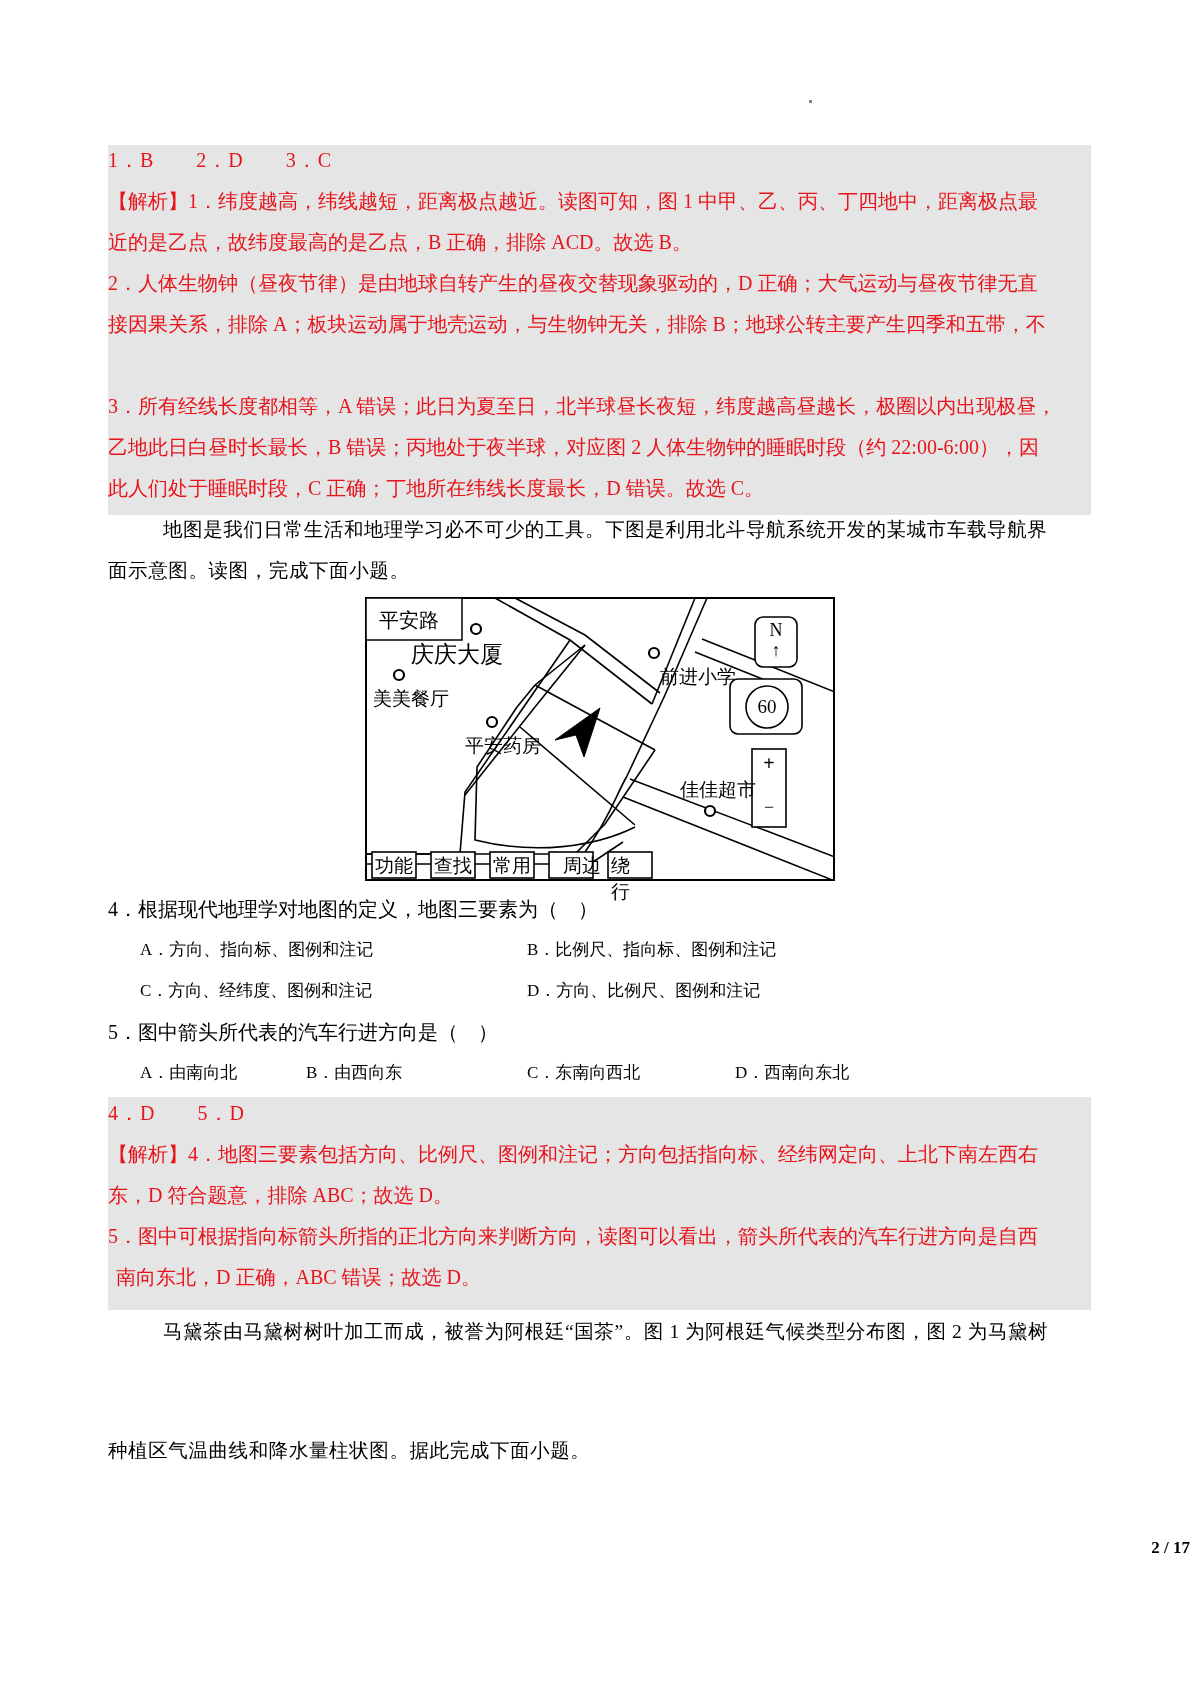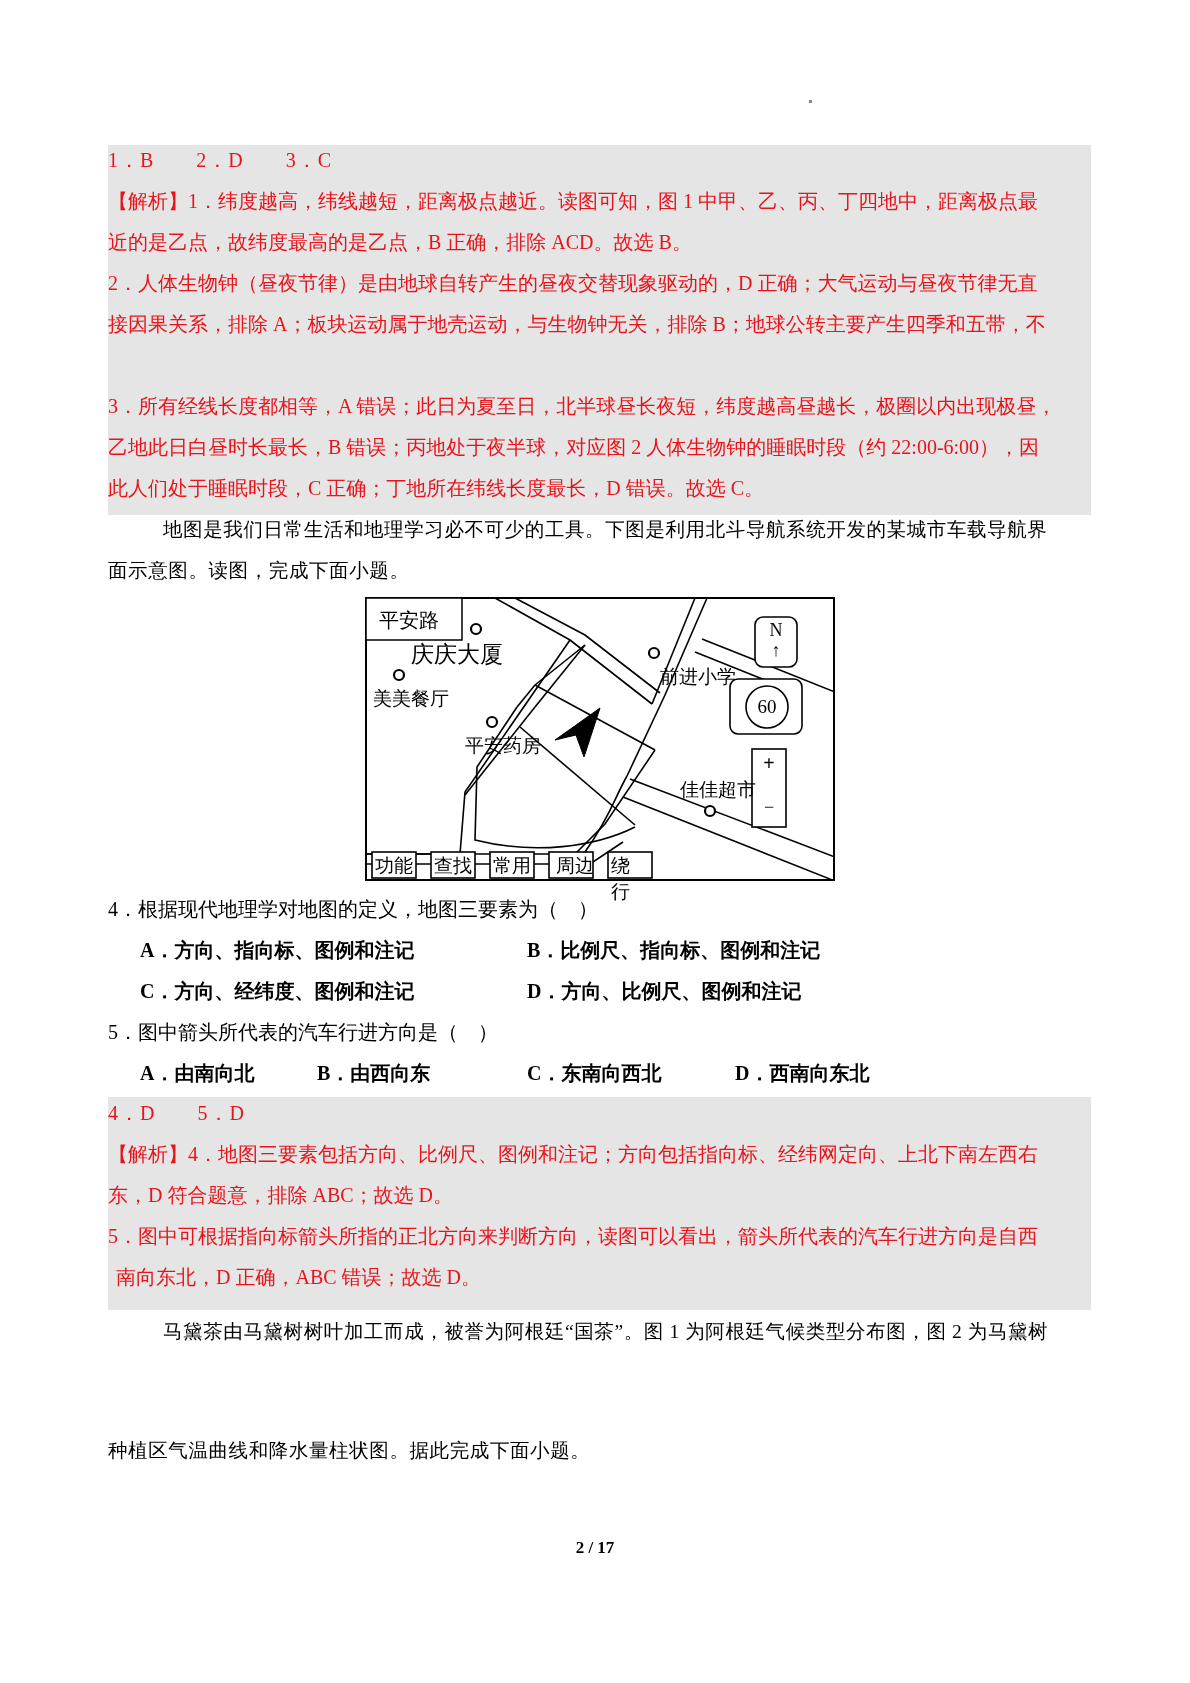--- a/index.html
+++ b/index.html
@@ -4,23 +4,23 @@
 <style>
   html, body { margin:0; padding:0; background:#ffffff; }
   body { width:1190px; height:1683px; position:relative; overflow:hidden;
          font-family:"Liberation Serif","DejaVu Serif",serif; color:#000; }
   .dot { position:absolute; left:809px; top:100px; width:3px; height:3px; background:#8a8a70; }
   .ansblock { position:absolute; left:108px; width:983px; background:#e5e5e5; }
   .line { position:absolute; left:0; white-space:nowrap; font-size:20px; line-height:24px; }
   .red { color:#e8141c; }
   .p-line { position:absolute; white-space:nowrap; font-size:19.5px; line-height:24px; letter-spacing:0.6px; }
   .q-line { position:absolute; white-space:nowrap; font-size:20px; line-height:24px; }
-  .opt { position:absolute; white-space:nowrap; font-size:20px; line-height:24px;font-weight:bold; }
+  .opt { position:absolute; white-space:nowrap; font-size:17px; line-height:24px; }
   #map { position:absolute; left:365px; top:597px; width:470px; height:284px; }
-  .pageno { position:absolute; left:0; width:1190px; top:1538px; text-align:center; font-weight:bold; font-size:17px; }
+  .pageno { position:absolute; left:0; width:1190px; top:1538px; text-align:right; font-weight:bold; font-size:17px; }
 </style>
 </head>
 <body>
 
 <div class="dot"></div>
 
 <div class="ansblock" style="top:145px;height:370px;">
   <div class="line red" style="top:3px;left:0;letter-spacing:1px;">1．B　　2．D　　3．C</div>
   <div class="line red" style="top:44px;">【解析】1．纬度越高，纬线越短，距离极点越近。读图可知，图 1 中甲、乙、丙、丁四地中，距离极点最</div>
   <div class="line red" style="top:85px;">近的是乙点，故纬度最高的是乙点，B 正确，排除 ACD。故选 B。</div>
@@ -110,33 +110,33 @@
     <div style="font-size:18px;line-height:20px;margin-top:3px;">N</div>
     <div style="font-size:18px;line-height:20px;font-weight:bold;">↑</div>
   </div>
   <div style="position:absolute;left:381px;top:98px;width:42px;text-align:center;font-size:19px;line-height:24px;">60</div>
   <div style="position:absolute;left:387px;top:155px;width:34px;text-align:center;font-size:20px;font-weight:bold;">+</div>
   <div style="position:absolute;left:387px;top:200px;width:34px;text-align:center;font-size:18px;">−</div>
 
   <div style="position:absolute;left:7px;top:256px;width:44px;text-align:center;font-size:19px;font-family:'DejaVu Sans',sans-serif;">功能</div>
   <div style="position:absolute;left:66px;top:256px;width:44px;text-align:center;font-size:19px;font-family:'DejaVu Sans',sans-serif;">查找</div>
   <div style="position:absolute;left:125px;top:256px;width:44px;text-align:center;font-size:19px;font-family:'DejaVu Sans',sans-serif;">常用</div>
-  <div style="position:absolute;left:184px;top:256px;width:52px;text-align:center;font-size:19px;font-family:'DejaVu Sans',sans-serif;">周边</div>
+  <div style="position:absolute;left:184px;top:256px;width:52px;text-align:right;font-size:19px;font-family:'DejaVu Sans',sans-serif;">周边</div>
   <div style="position:absolute;left:243px;top:256px;width:25px;text-align:center;font-size:19px;font-family:'DejaVu Sans',sans-serif;">绕行</div>
 </div>
 
 <div class="q-line" style="left:108px;top:897px;">4．根据现代地理学对地图的定义，地图三要素为（　）</div>
 <div class="opt" style="left:140px;top:938px;">A．方向、指向标、图例和注记</div>
 <div class="opt" style="left:527px;top:938px;">B．比例尺、指向标、图例和注记</div>
 <div class="opt" style="left:140px;top:979px;">C．方向、经纬度、图例和注记</div>
 <div class="opt" style="left:527px;top:979px;">D．方向、比例尺、图例和注记</div>
 
 <div class="q-line" style="left:108px;top:1020px;">5．图中箭头所代表的汽车行进方向是（　）</div>
 <div class="opt" style="left:140px;top:1061px;">A．由南向北</div>
-<div class="opt" style="left:317px;top:1061px;">B．由西向东</div>
+<div class="opt" style="left:306px;top:1061px;">B．由西向东</div>
 <div class="opt" style="left:527px;top:1061px;">C．东南向西北</div>
 <div class="opt" style="left:735px;top:1061px;">D．西南向东北</div>
 
 <div class="ansblock" style="top:1097px;height:213px;">
   <div class="line red" style="top:4px;letter-spacing:1px;">4．D　　5．D</div>
   <div class="line red" style="top:45px;">【解析】4．地图三要素包括方向、比例尺、图例和注记；方向包括指向标、经纬网定向、上北下南左西右</div>
   <div class="line red" style="top:86px;">东，D 符合题意，排除 ABC；故选 D。</div>
   <div class="line red" style="top:127px;">5．图中可根据指向标箭头所指的正北方向来判断方向，读图可以看出，箭头所代表的汽车行进方向是自西</div>
   <div class="line red" style="top:168px;padding-left:8px;">南向东北，D 正确，ABC 错误；故选 D。</div>
 </div>

